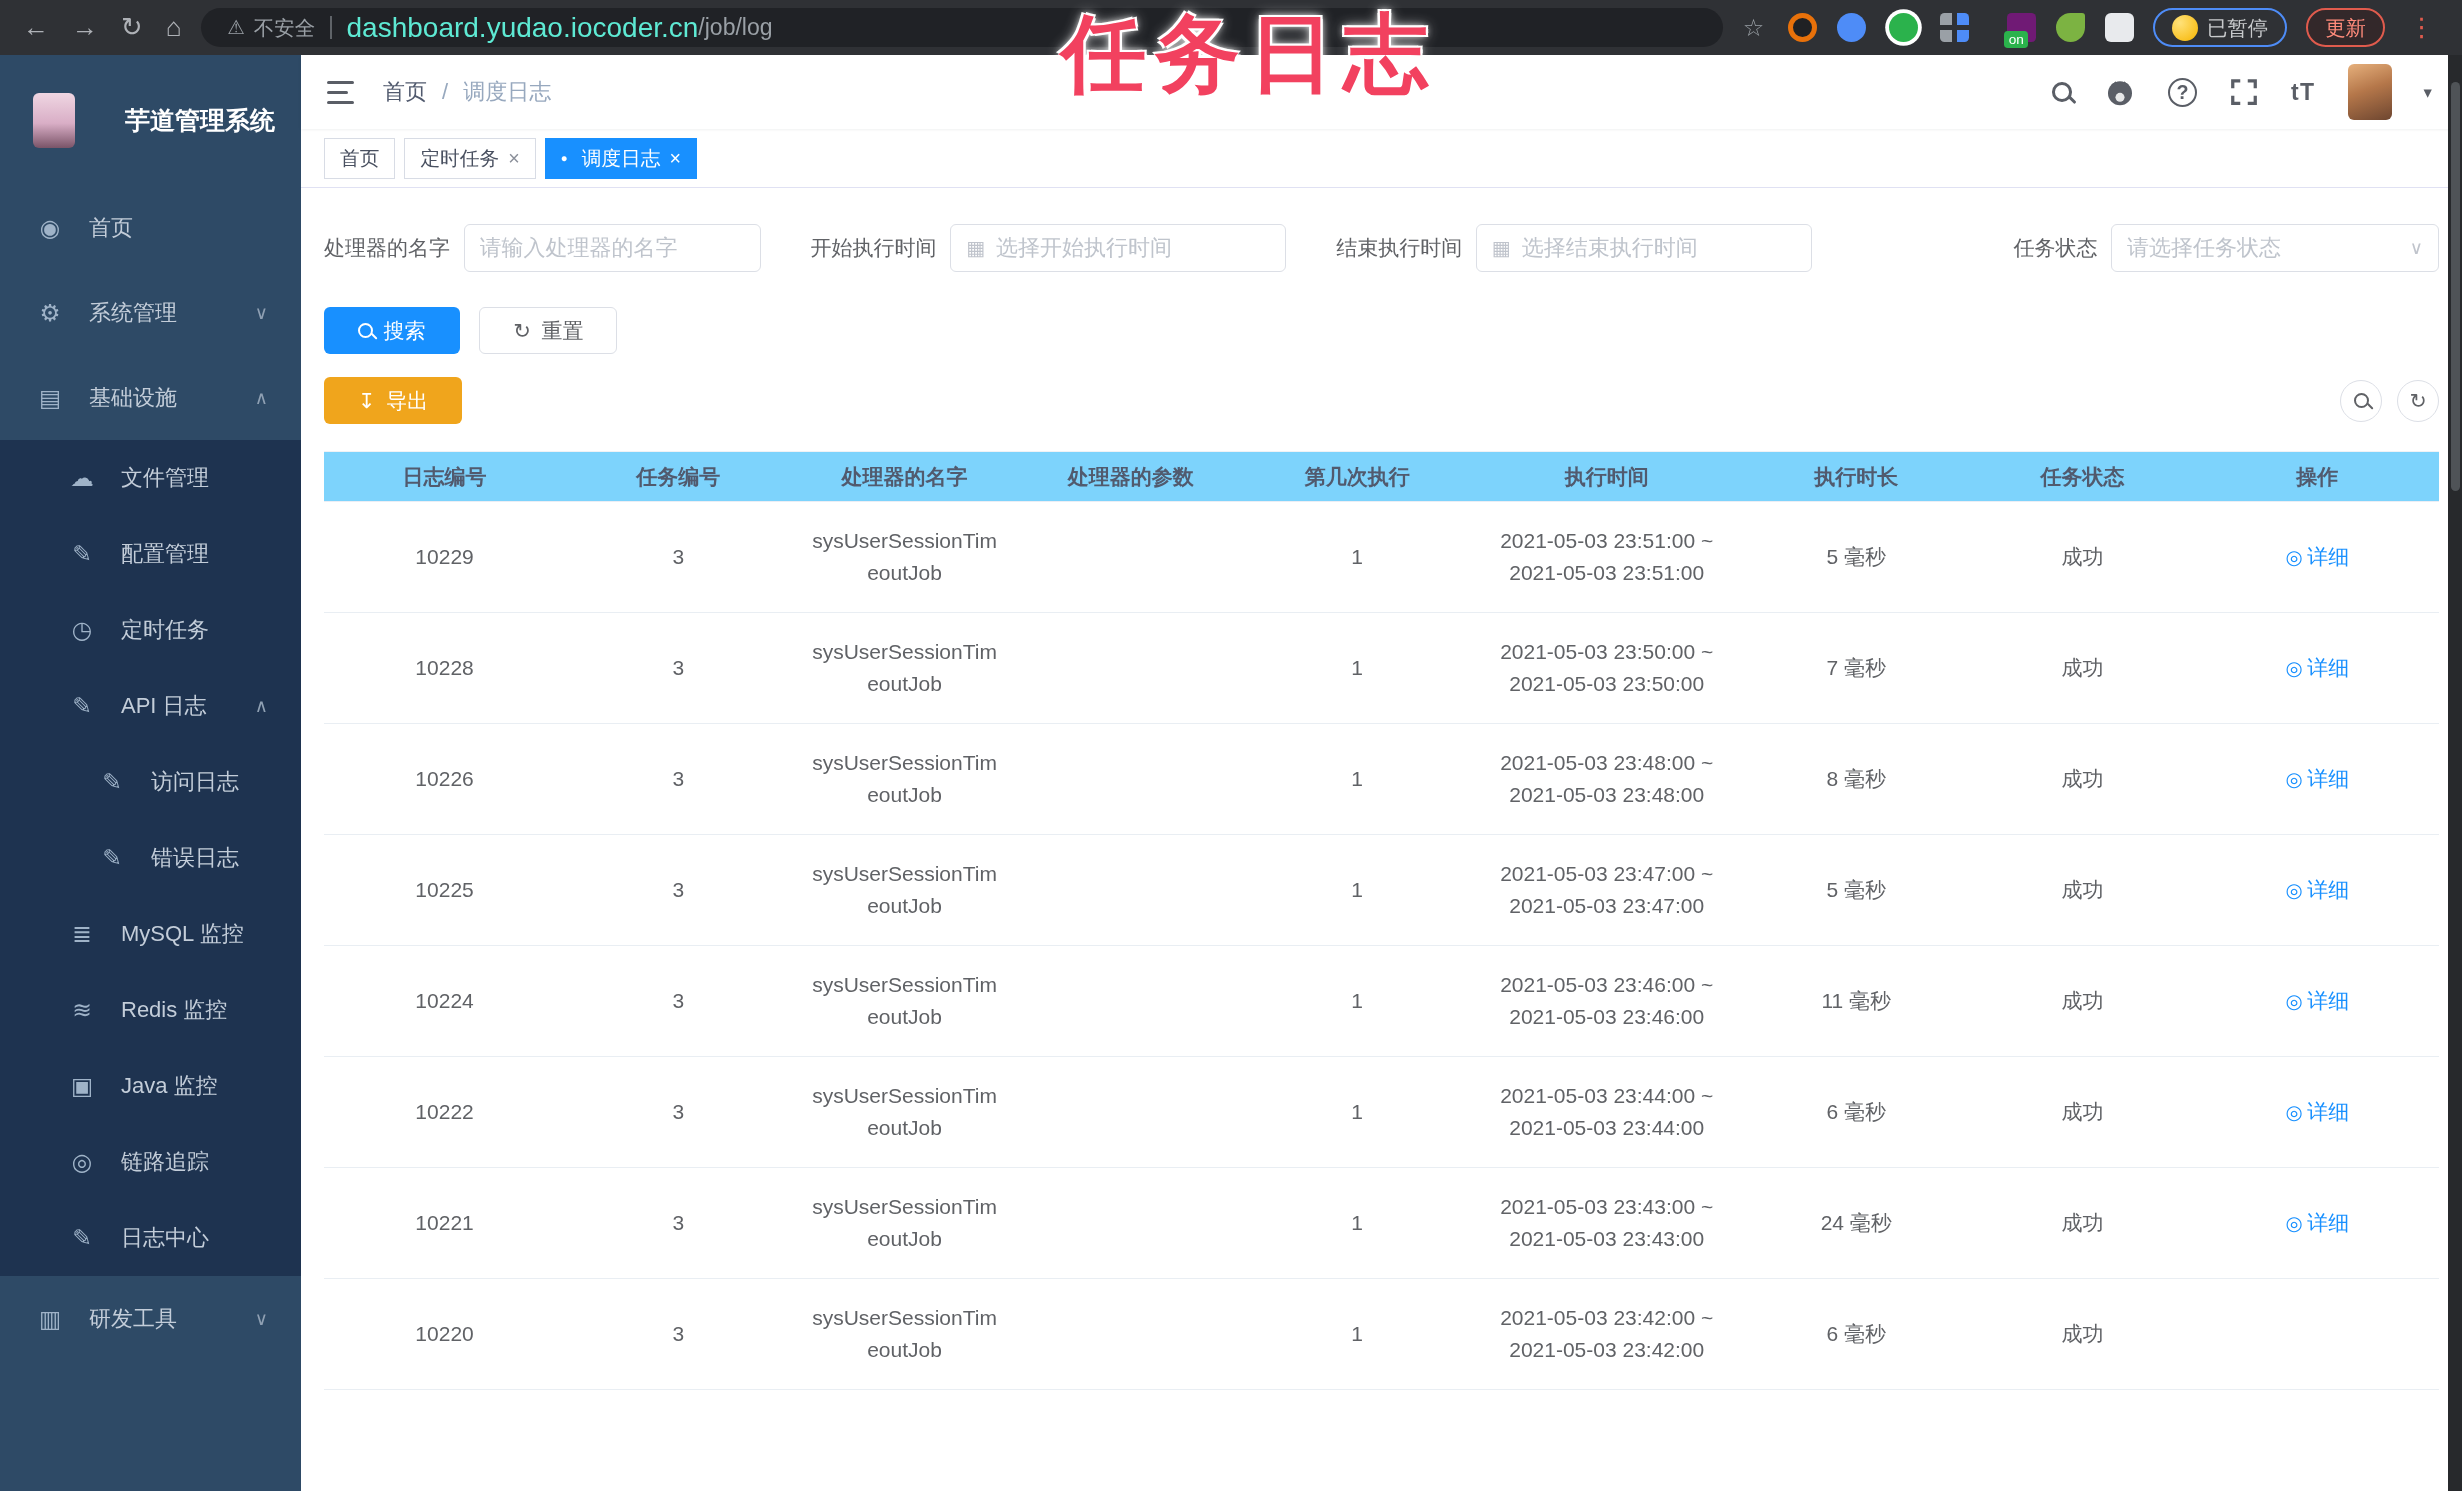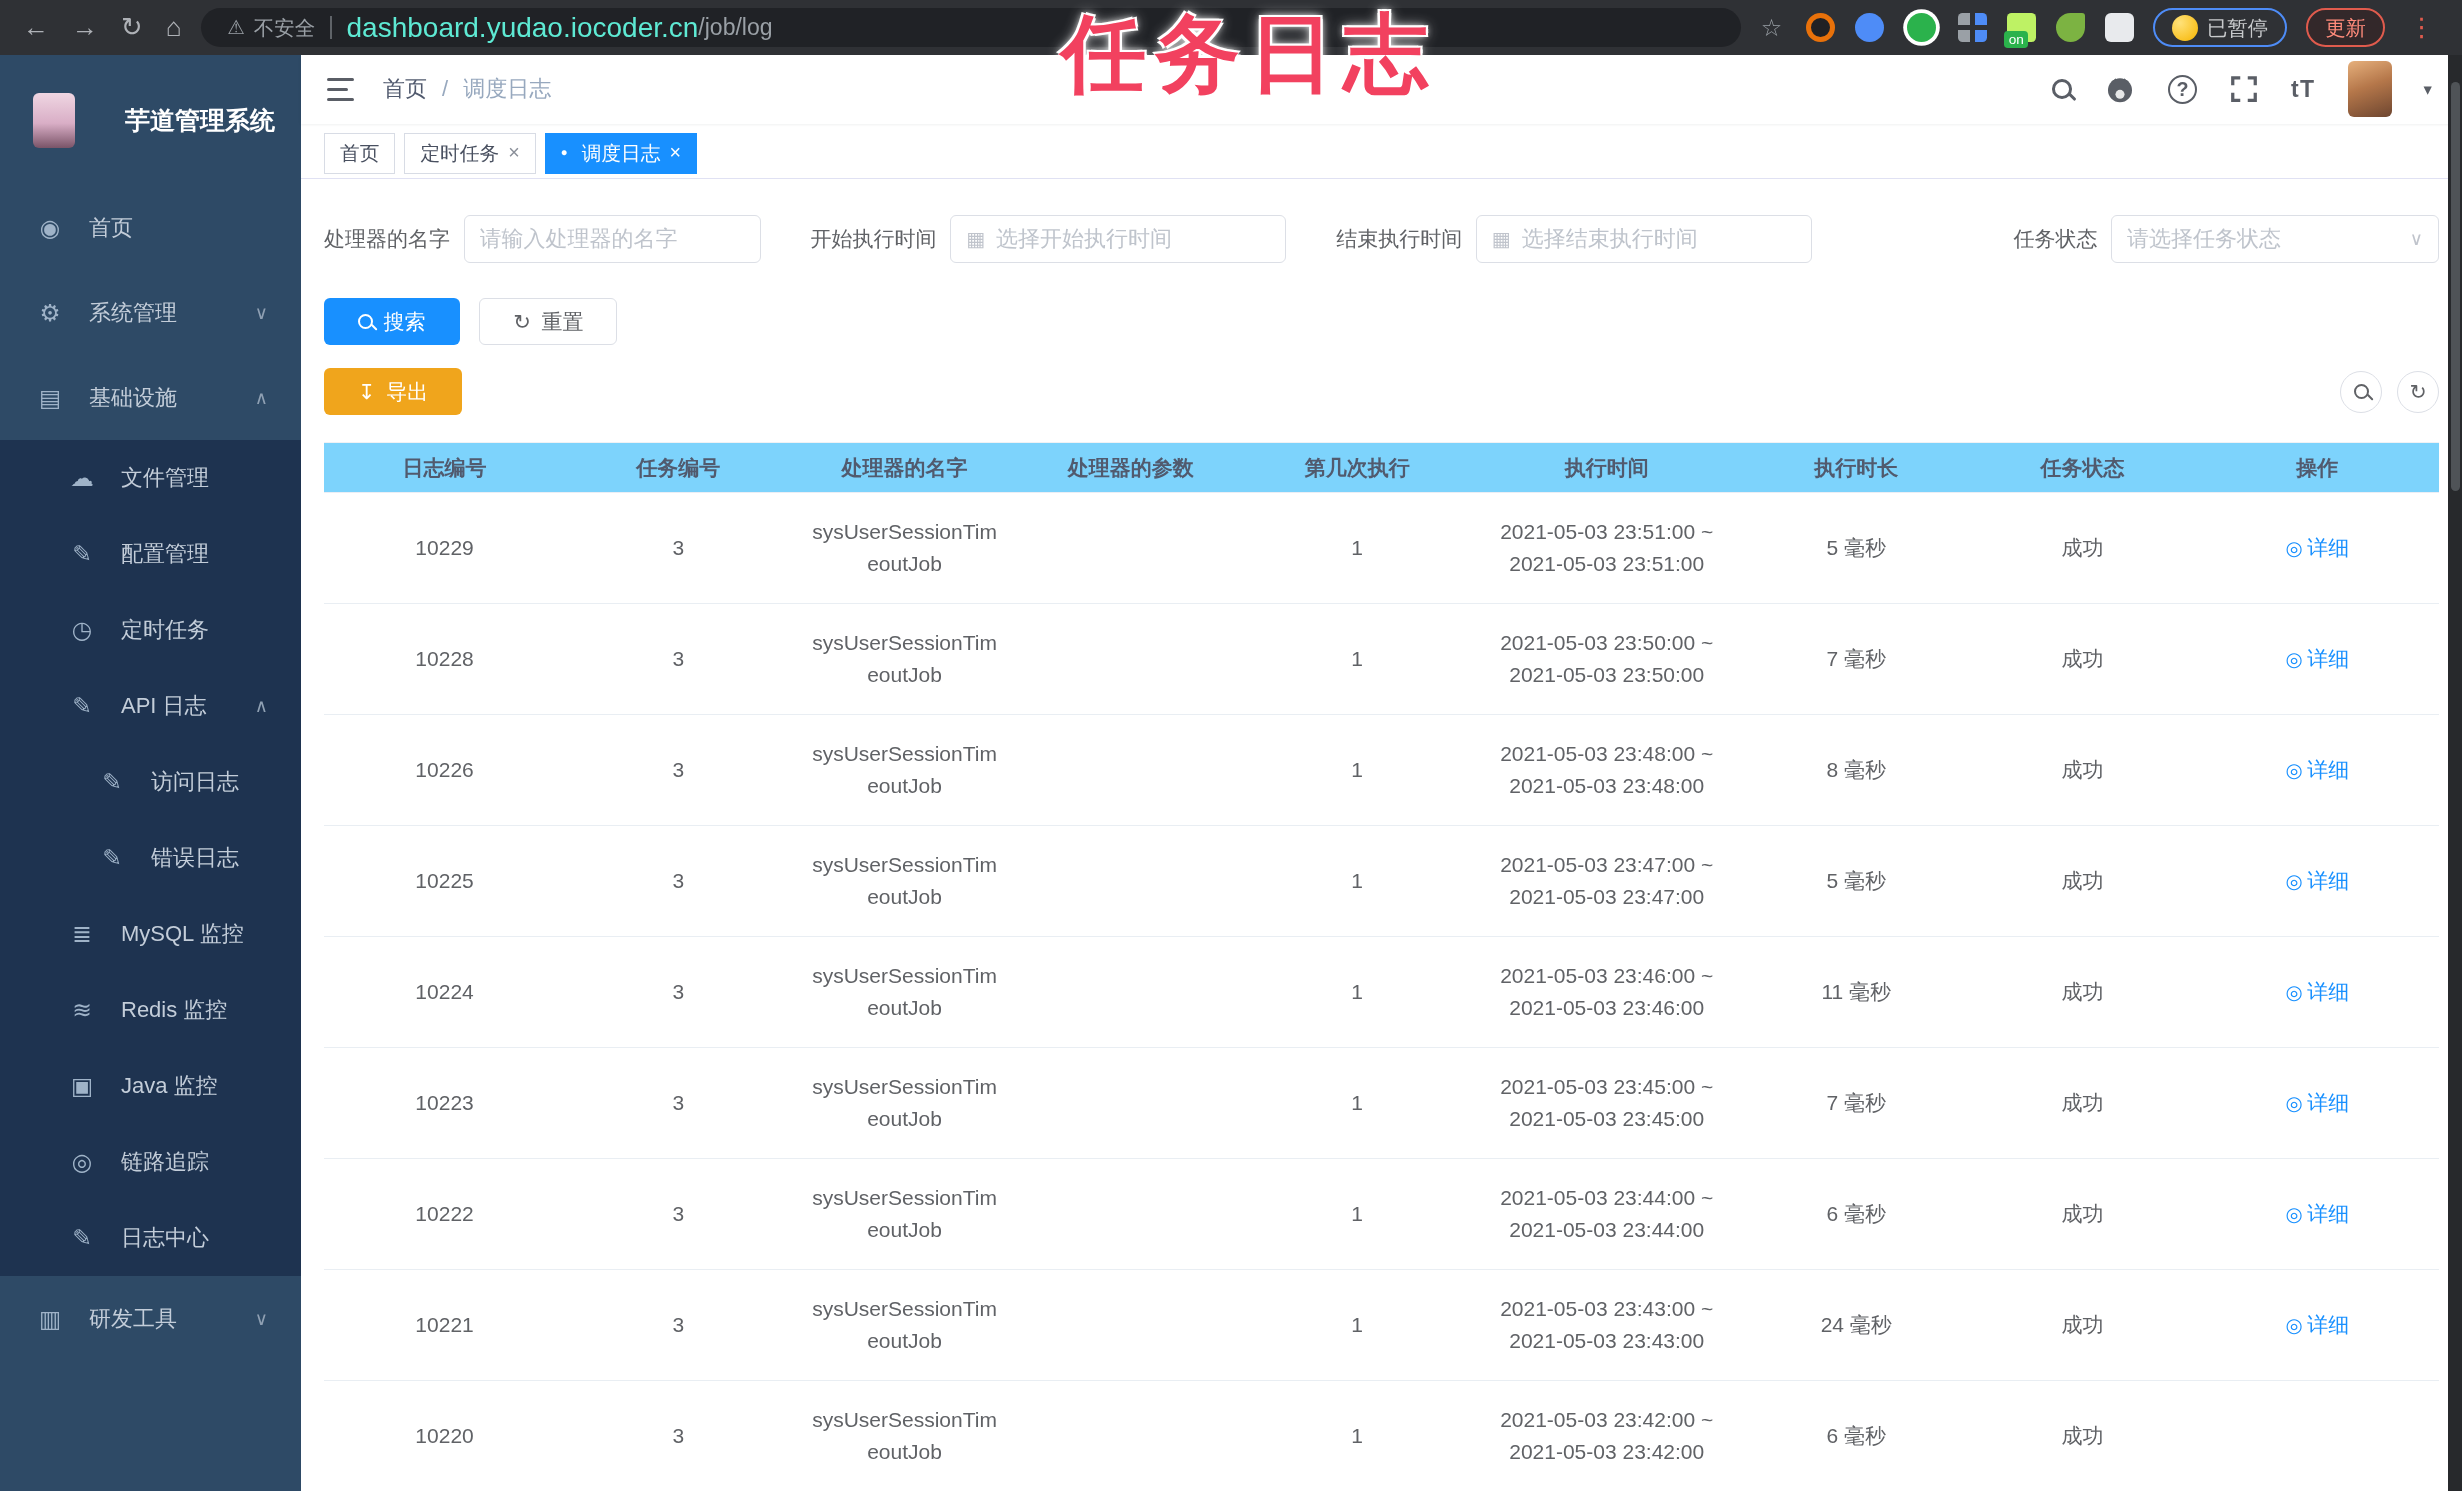--- a/index.html
+++ b/index.html
@@ -20,21 +20,21 @@
   .star { font-size:24px; color:#9aa0a6; margin-right:4.5px; }
   .ext { width:29px; height:29px; border-radius:50%; flex:none; }
   .ext-orange { border:5.3px solid #e8710a; background:#202124; }
   .ext-drop  { background:#4e8cf7; }
   .ext-green { background:#2bb24c; box-shadow:0 0 0 3.8px #fff; margin:0 3px; }
   .ext-grid  { border-radius:4.5px; background:
       linear-gradient(#9aa0a6,#9aa0a6) 0 0/12px 12px no-repeat,
       linear-gradient(#4e8cf7,#4e8cf7) 16.7px 0/12px 12px no-repeat,
       linear-gradient(#9aa0a6,#9aa0a6) 0 16.7px/12px 12px no-repeat,
       linear-gradient(#4e8cf7,#4e8cf7) 16.7px 16.7px/12px 12px no-repeat; }
-  .ext-on { border-radius:4.5px; background:#bef264; position:relative; }
+  .ext-on { border-radius:4.5px; background:#701a75; position:relative;margin-left:18px; }
   .ext-on .on-badge { position:absolute; left:-3px; bottom:-6px; background:#2bb24c; color:#fff;
       font-size:13.6px; padding:0.8px 4.5px; border-radius:3.8px; }
   .ext-leaf { background:#7cb342; border-radius:50% 3px 50% 50%; }
   .ext-puzzle { background:#e8eaed; border-radius:6px; }
   .pill { height:39px; border-radius:19.7px; display:flex; align-items:center; padding:0 16.7px; gap:9px;
       background:#33282a; flex:none; cursor:pointer; }
   .pill-paused { border:2.3px solid #4e8cf7; background:#2f3135; }
   .emoji-face { width:26px; height:26px; border-radius:50%; flex:none;
       background:radial-gradient(circle at 30% 30%,#ffe27a,#f7b500); }
   .pill-paused .pill-txt { font-size:20.4px; color:#c8cacc; }
@@ -501,37 +501,20 @@
               <td>11 毫秒</td>
               <td>成功</td>
               <td>
                 <a class="detail-link">
                   <span class="eye">◎</span>
                   <span>详细</span>
                 </a>
               </td>
             </tr>
 
-            <tr>
-              <td>10223</td>
-              <td>3</td>
-              <td><span class="handler">sysUserSessionTimeoutJob</span></td>
-              <td></td>
-              <td>1</td>
-              <td class="time-cell">2021-05-03 23:45:00 ~
-2021-05-03 23:45:00</td>
-              <td>7 毫秒</td>
-              <td>成功</td>
-              <td>
-                <a class="detail-link">
-                  <span class="eye">◎</span>
-                  <span>详细</span>
-                </a>
-              </td>
-            </tr>
 
             <tr>
               <td>10222</td>
               <td>3</td>
               <td><span class="handler">sysUserSessionTimeoutJob</span></td>
               <td></td>
               <td>1</td>
               <td class="time-cell">2021-05-03 23:44:00 ~
 2021-05-03 23:44:00</td>
               <td>6 毫秒</td>

